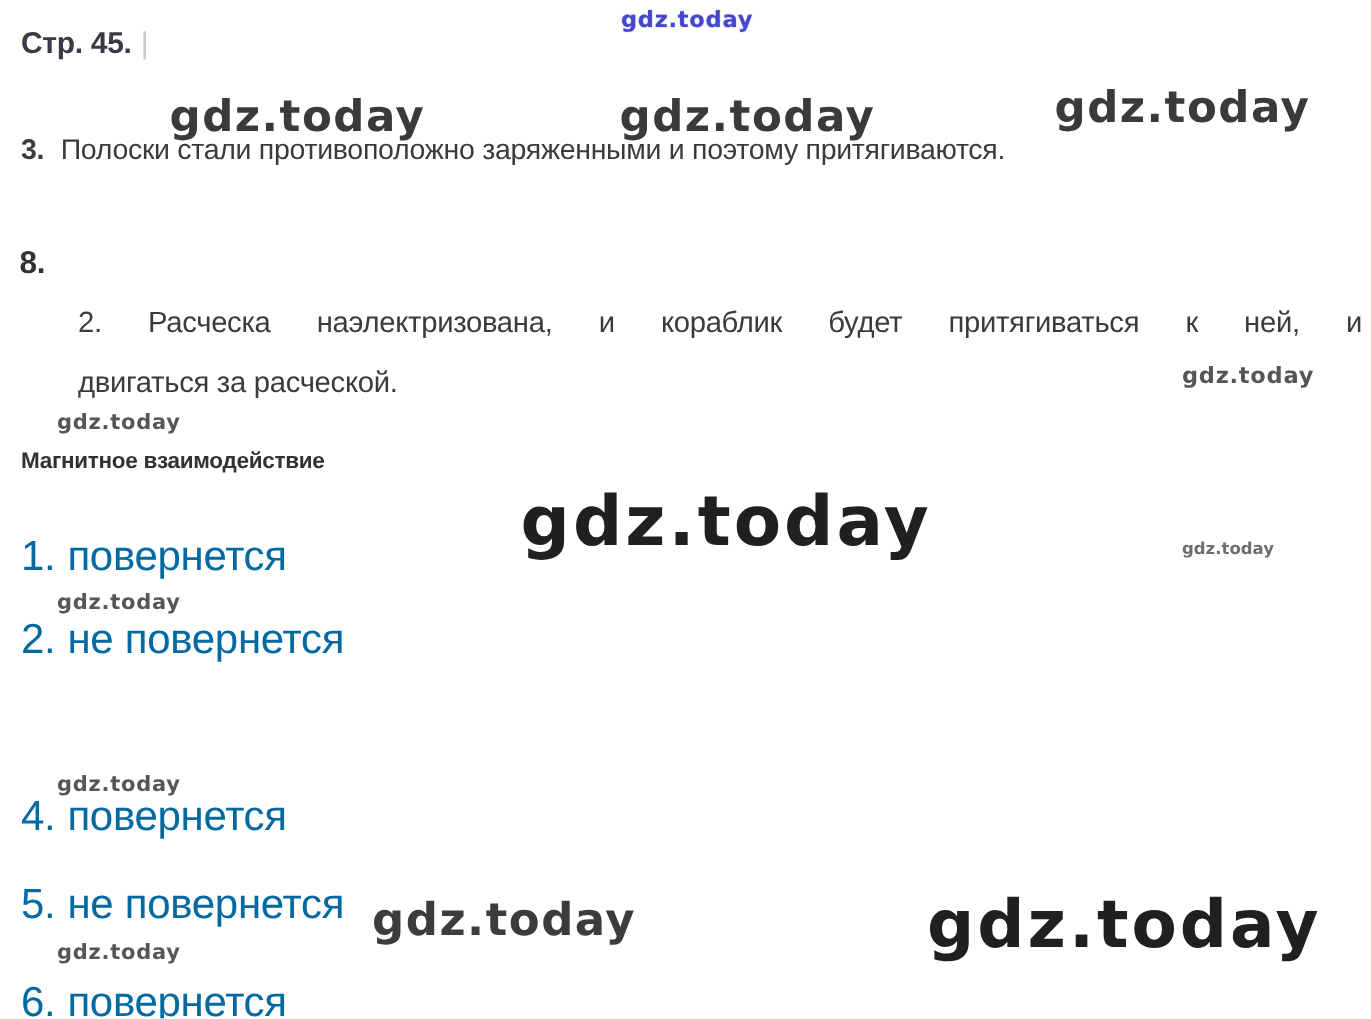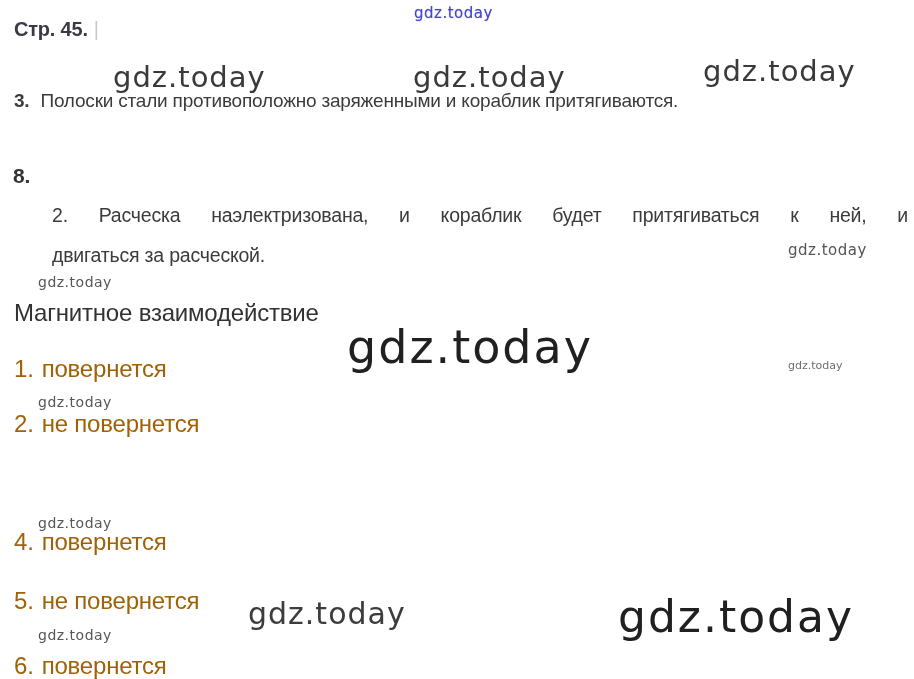--- a/index.html
+++ b/index.html
@@ -26,21 +26,21 @@
   }
   .cursor-mark {
     color: #c9c9c9; font-weight: normal;
     margin-left: 6px;
   }
   
   .wm {
     position: absolute;
     white-space: nowrap;
     font-family: "DejaVu Sans", sans-serif;
-    font-weight: 400;
+    font-weight: 700;
   }
   .wm-top-blue {
     left: 414px; top: 4px;
     font-size: 15px; color: #4646cd;
     text-shadow: 0 0 1px rgba(70,70,205,0.55);
     letter-spacing: 0.5px;
   }
   .wm-row { font-size: 29px; color: #3a3a3a; letter-spacing: 1px; }
   .wm-row-left   { left: 113px; top: 60px; }
   .wm-row-center { left: 413px; top: 60px; }
@@ -73,23 +73,23 @@
     left: 52px;
     width: 856px;
     font-size: 19.5px;
     color: #3b3b3b;
     letter-spacing: -0.2px;
   }
   .para-1 { top: 204px; text-align: justify; text-align-last: justify; }
   .para-2 { top: 244px; }
   .section-heading {
     left: 14px; top: 299px;
-    font-size: 24px; font-weight: normal; color: #323232;
+    font-size: 15px; font-weight: bold; color: #323232;
   }
-  .magnet-item { font-size: 24px; color: #a16207; letter-spacing: -0.2px; }
+  .magnet-item { font-size: 28px; color: #0369a1; letter-spacing: -0.2px; }
   .magnet-item .num { margin-right: 8px; }
   .mi-1 { left: 14px; top: 355px; }
   .mi-2 { left: 14px; top: 410px; }
   .mi-3 { left: 14px; top: 465px; }
   .mi-4 { left: 14px; top: 528px; }
   .mi-5 { left: 14px; top: 587px; text-align: right; }
   .mi-6 { left: 14px; top: 652px; }
 </style>
 </head>
 <body>
@@ -108,21 +108,21 @@
   <div class="wm wm-small wm-s3">gdz.today</div>
   <div class="wm wm-medium-bottom">gdz.today</div>
   <div class="wm wm-small wm-s4">gdz.today</div>
   <div class="wm wm-bottom-right-large">gdz.today</div>
 
   <div class="t page-title">
     <span>Стр. 45.</span><span class="cursor-mark">|</span>
   </div>
 
   <div class="t answer-3">
-    <span class="num">3.</span><span>Полоски стали противоположно заряженными и кораблик притягиваются.</span>
+    <span class="num">3.</span><span>Полоски стали противоположно заряженными и поэтому притягиваются.</span>
   </div>
 
   <div class="t answer-8-num">8.</div>
   <div class="para-line para-1">2. Расческа наэлектризована, и кораблик будет притягиваться к ней, и</div>
   <div class="para-line para-2">двигаться за расческой.</div>
 
   <div class="t section-heading">Магнитное взаимодействие</div>
 
   <div class="t magnet-item mi-1">
     <span class="num">1.</span><span>повернется</span>

